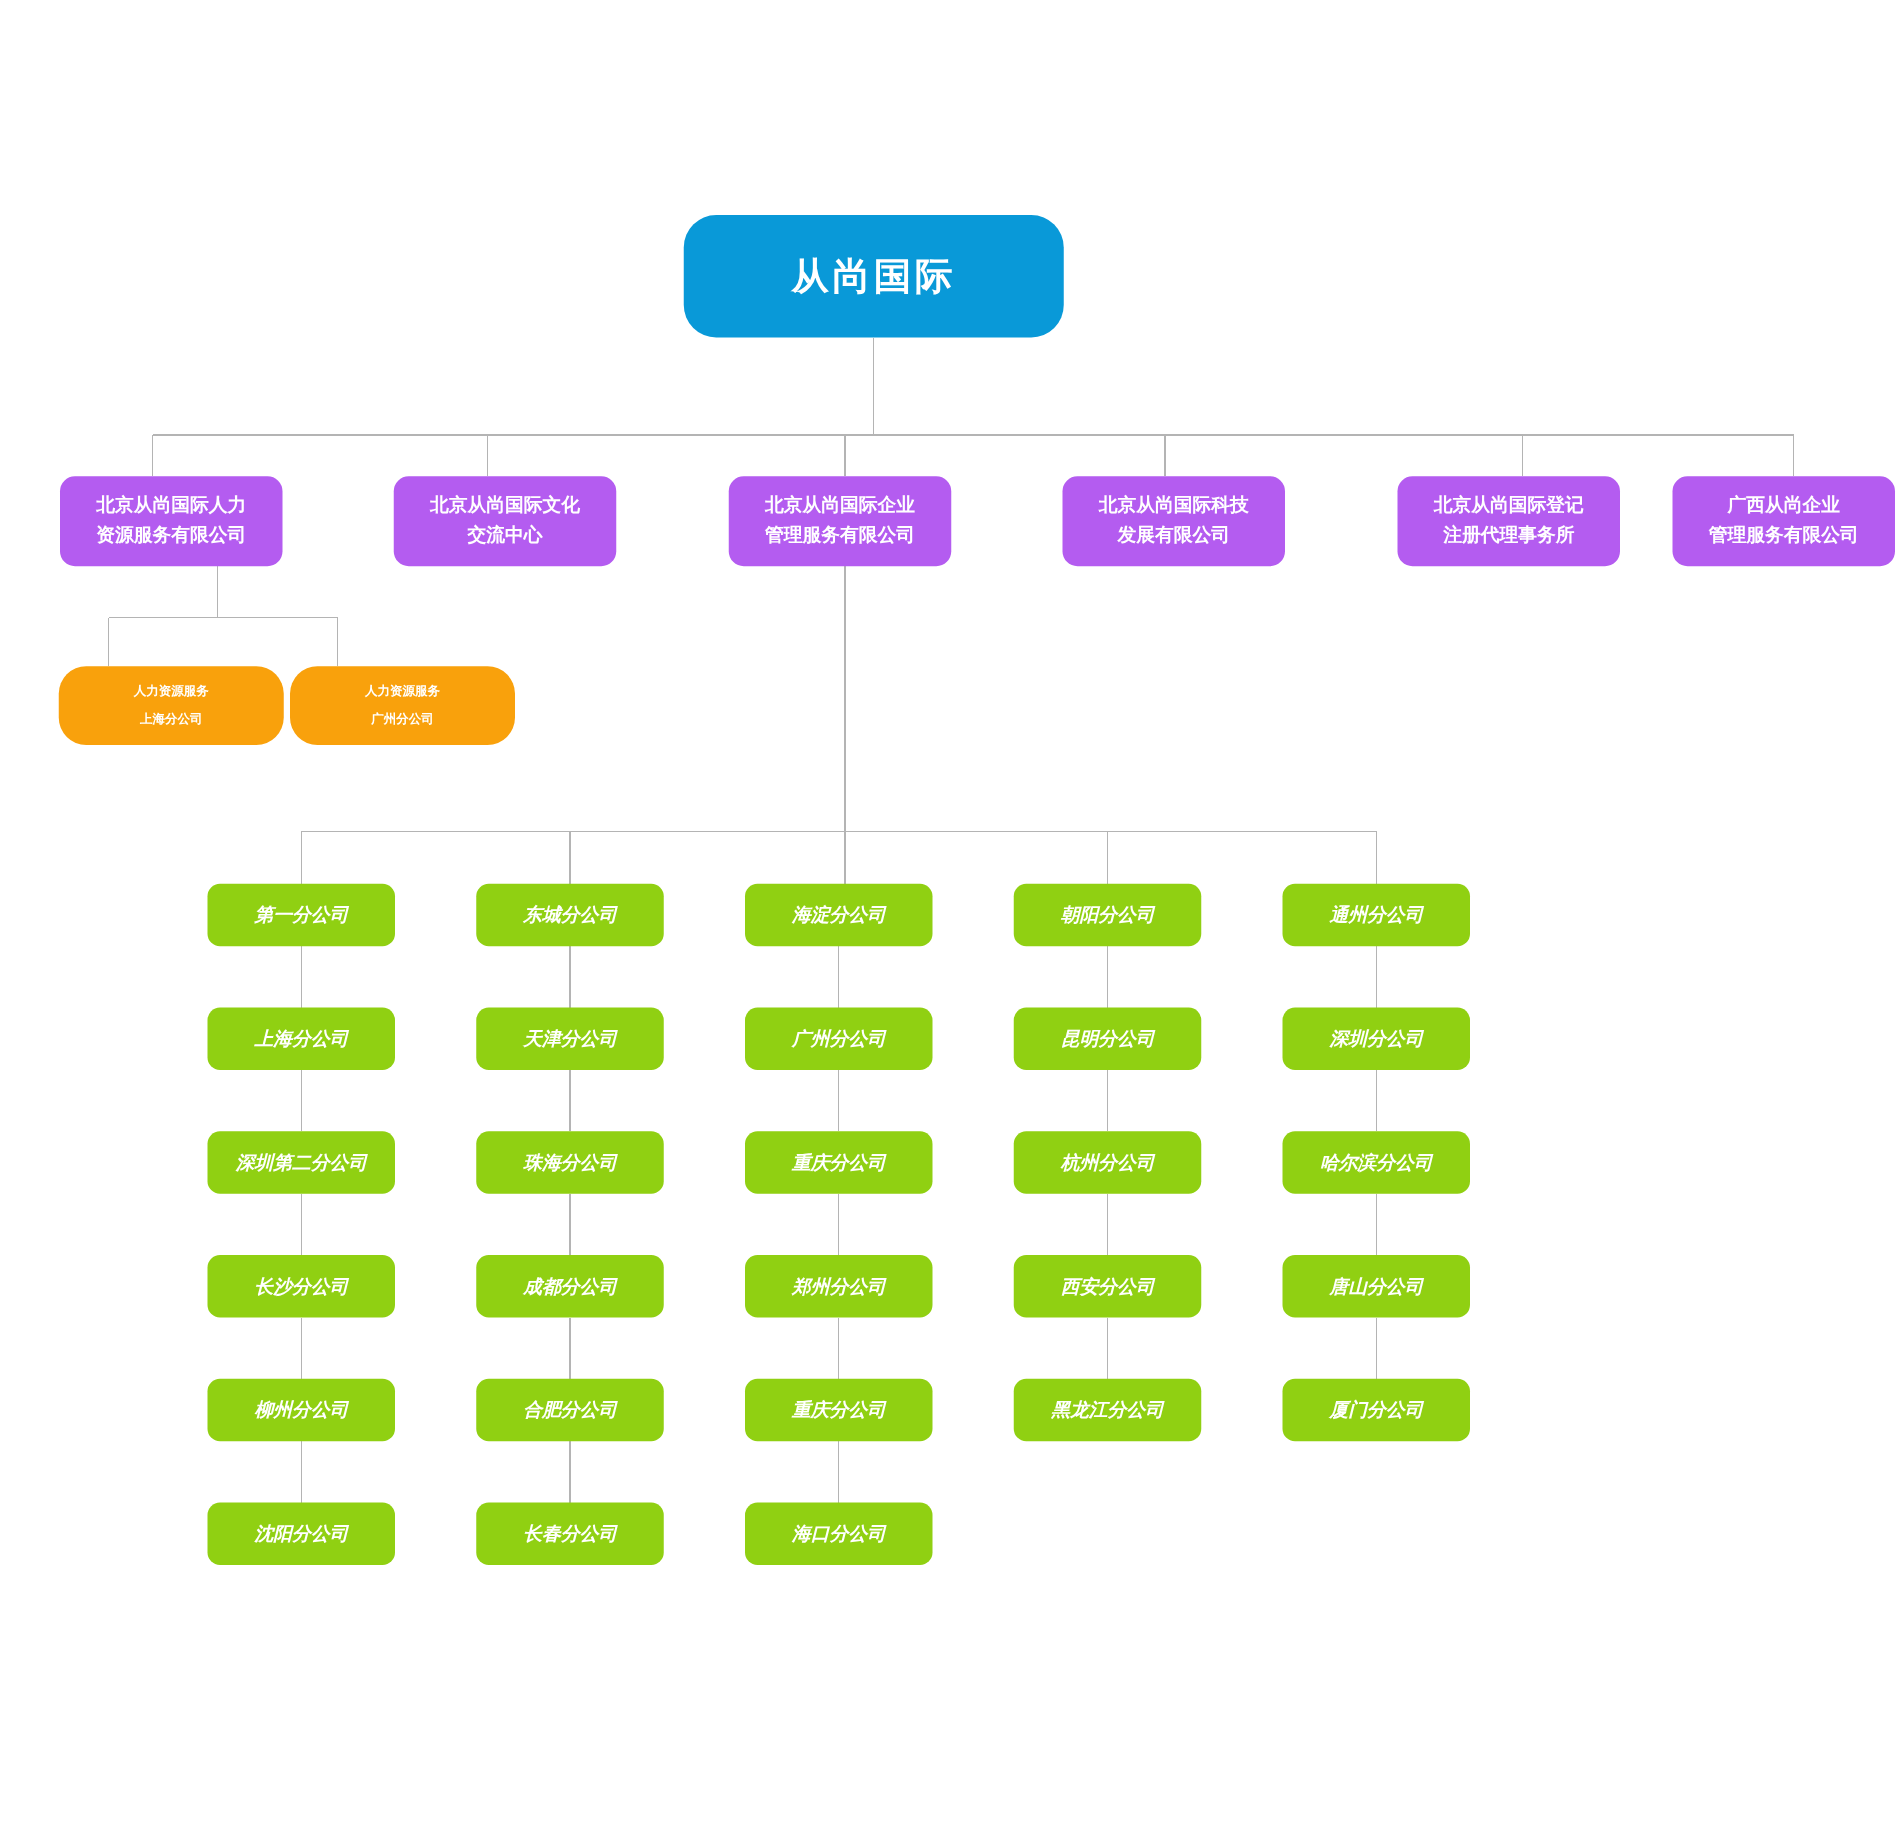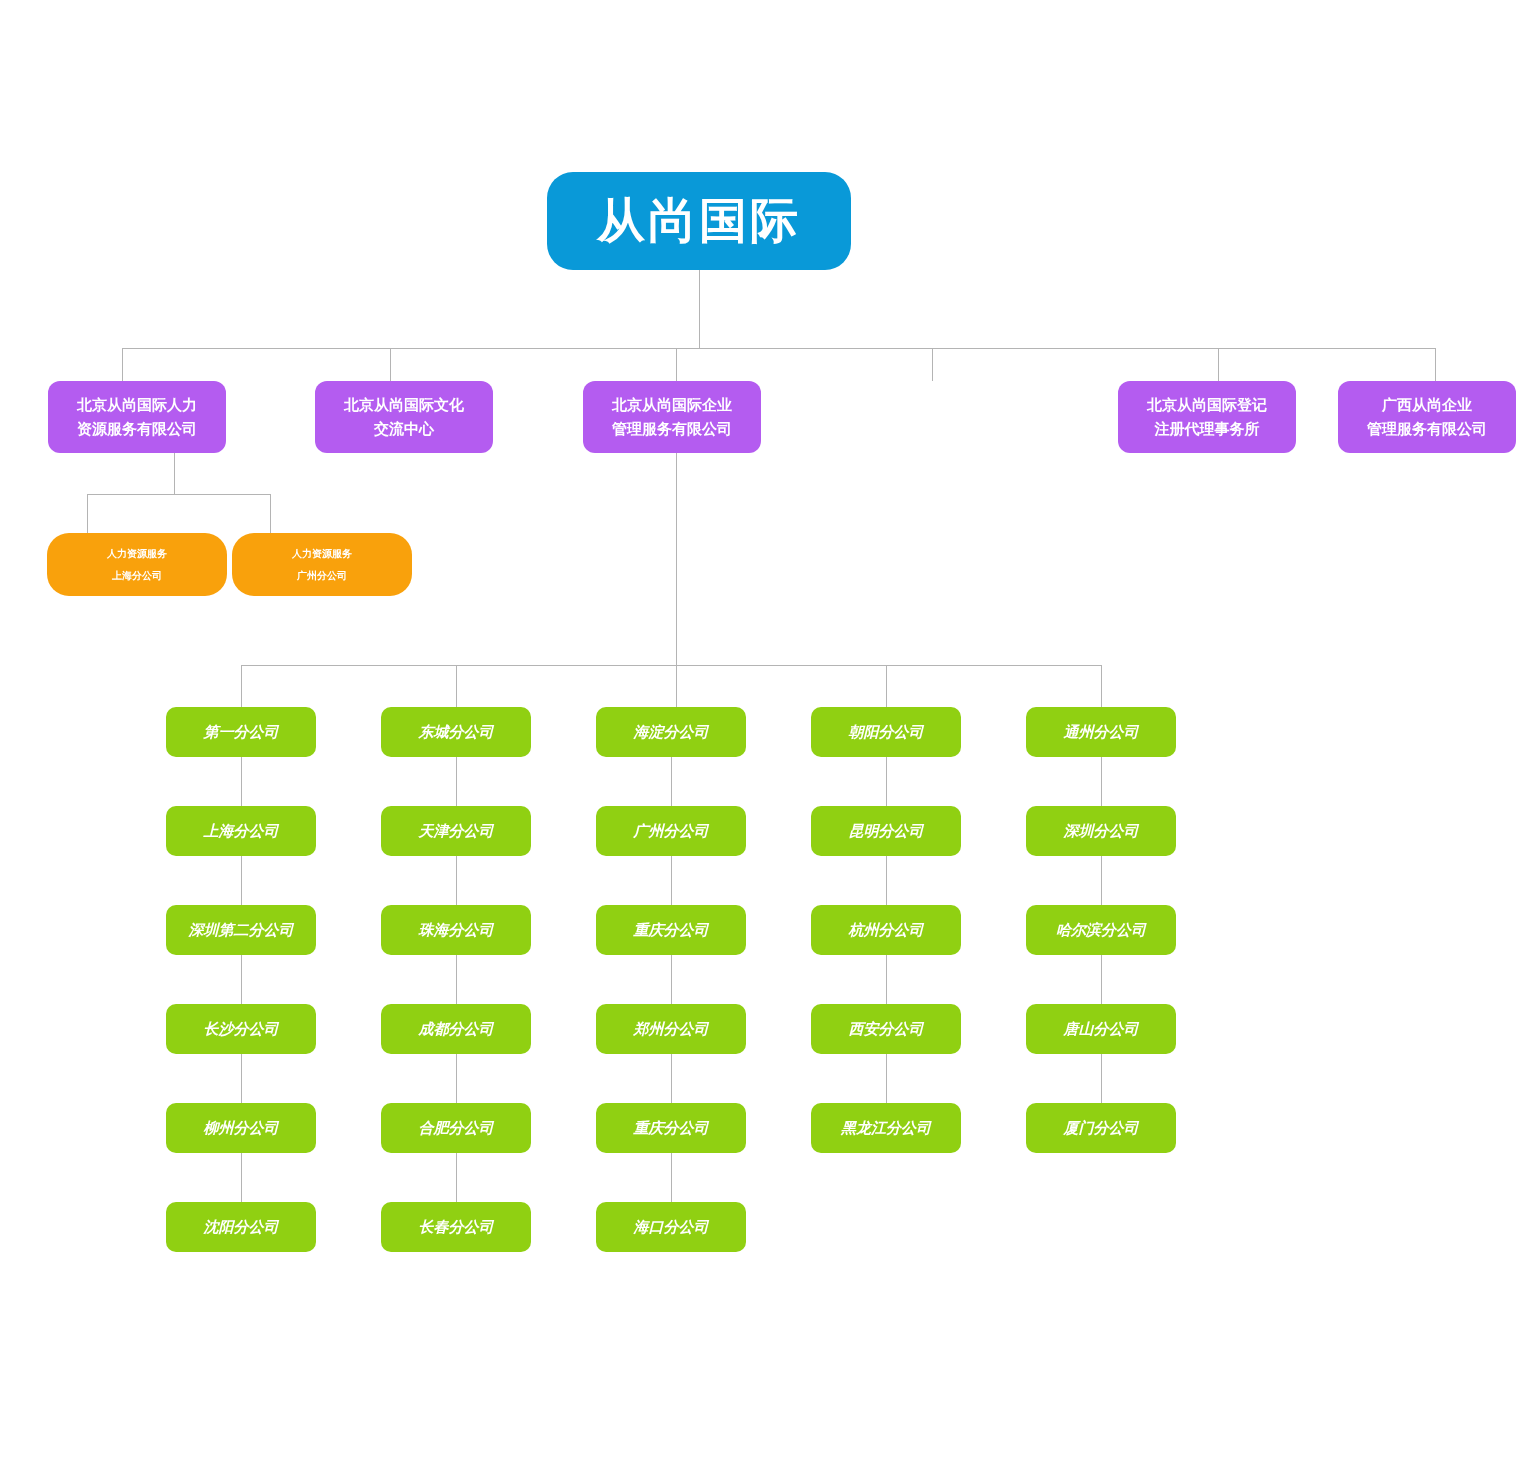--- a/index.html
+++ b/index.html
@@ -23,21 +23,21 @@
     align-items:center;justify-content:center;
     text-align:center;
     color:var(--text-white,#ffffff);
     font-weight:bold;
     box-sizing:border-box;
   }
   .root{
     width:304px;height:98px;
     border-radius:26px;
     background:var(--root-blue,#0999d8);
-    font-size:48px;
+    font-size:30px;
     letter-spacing:3px;
   }
   .sub{
     width:178px;height:72px;
     border-radius:12px;
     background:var(--subsidiary-purple,#b45cf0);
     font-size:15px;line-height:24px;
   }
   .hr{
     width:180px;height:63px;
@@ -75,20 +75,24 @@
     <span>北京从尚国际人力</span>
     <span>资源服务有限公司</span>
   </div>
   <div class="node sub" style="left:315px;top:381px">
     <span>北京从尚国际文化</span>
     <span>交流中心</span>
   </div>
   <div class="node sub" style="left:583px;top:381px">
     <span>北京从尚国际企业</span>
     <span>管理服务有限公司</span>
+  </div>
+  <div class="node sub" style="left:850px;top:381px">
+    <span>北京从尚国际科技</span>
+    <span>发展有限公司</span>
   </div>
   <div class="node sub" style="left:1118px;top:381px">
     <span>北京从尚国际登记</span>
     <span>注册代理事务所</span>
   </div>
   <div class="node sub" style="left:1338px;top:381px">
     <span>广西从尚企业</span>
     <span>管理服务有限公司</span>
   </div>
 

